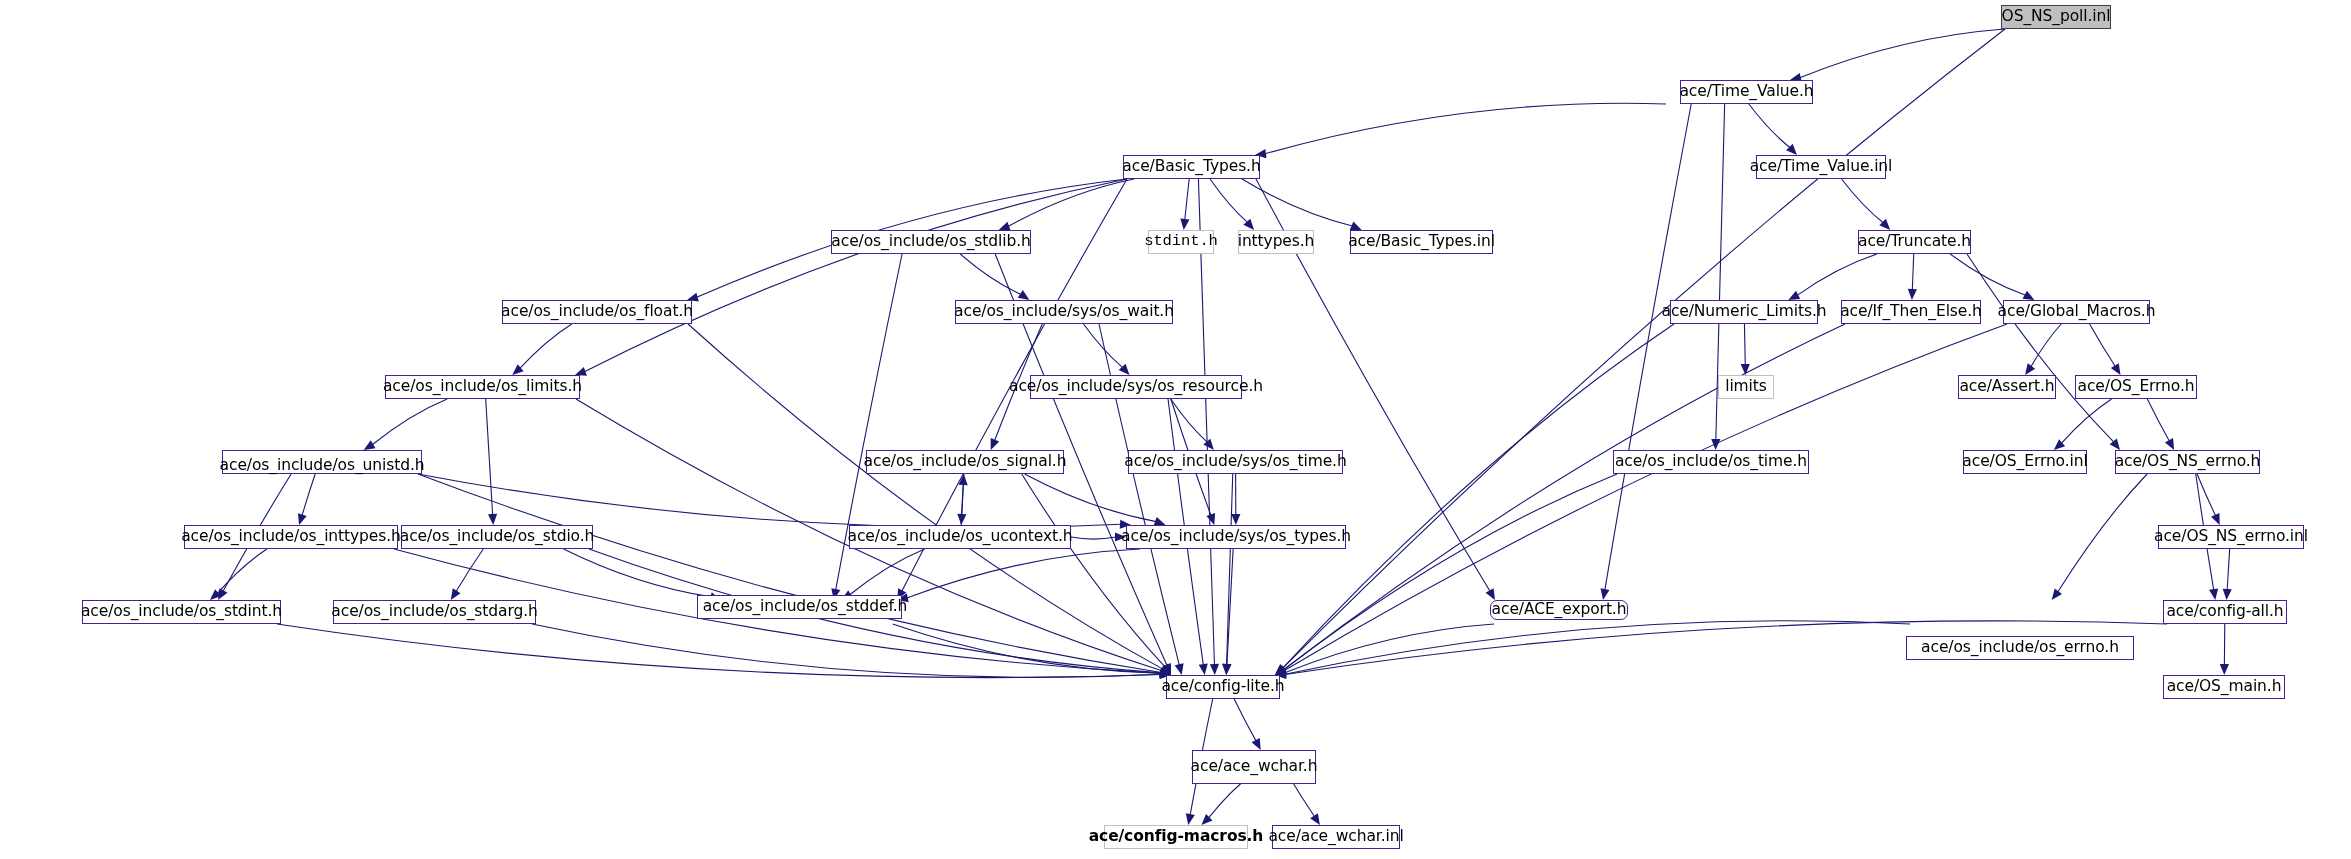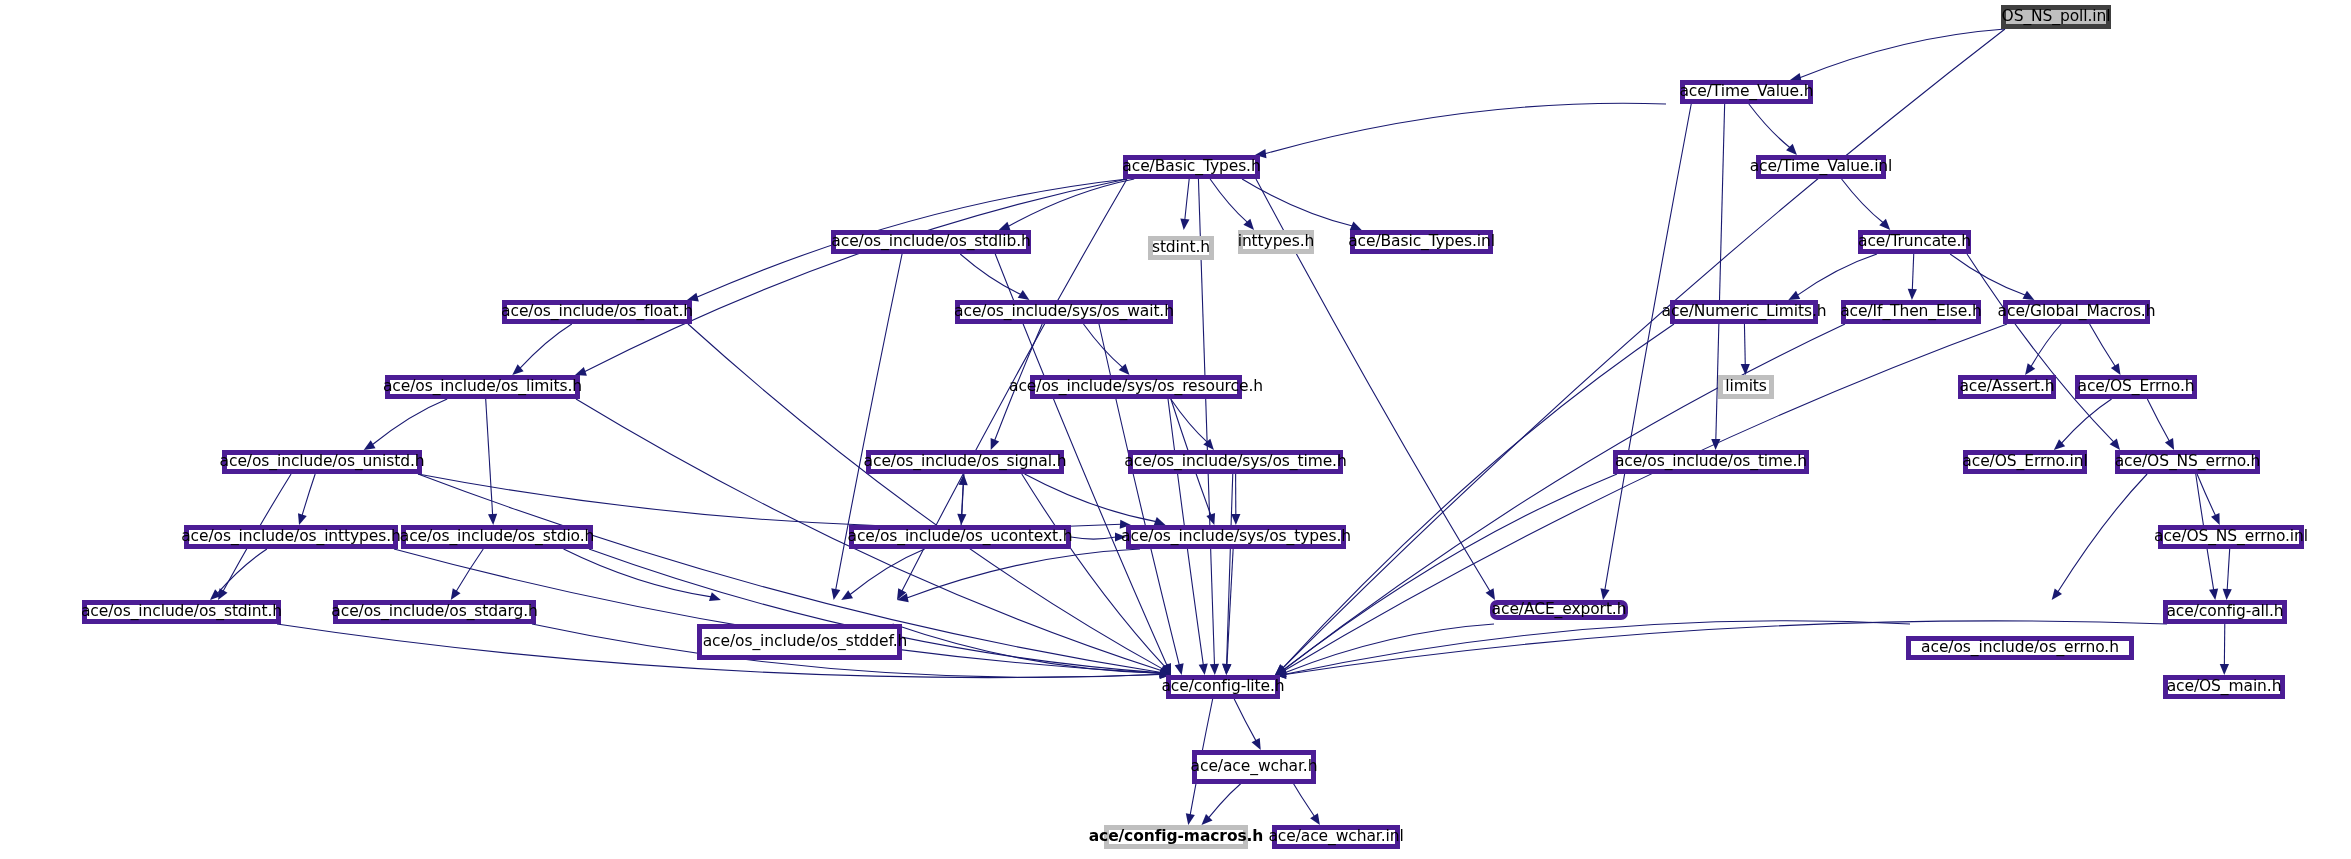--- a/index.html
+++ b/index.html
@@ -9,21 +9,21 @@
     background:#ffffff;
     font-family:"DejaVu Sans","Liberation Sans",sans-serif;
     overflow:hidden;
   }
   #edges{position:absolute;left:0;top:0;width:2351px;height:859px;pointer-events:none;}
   .node{
     position:absolute;
     box-sizing:border-box;
     display:flex;align-items:center;justify-content:center;
     background:#ffffff;
-    border:5px solid #4c1d95;
+    border:1px solid #4c1d95;
     color:#000000;
     font-size:15.5px;
     line-height:1;
     white-space:nowrap;
     letter-spacing:-0.1px;
   }
   .node.sys{border-color:#bfbfbf;}
   .node.root{background:#bfbfbf;border-color:#404040;}
   .node .lbl{display:block;padding:0 4px;}
 </style>
@@ -195,21 +195,21 @@
     </div>
     <div class="node" style="left: 1123px; top: 155px; width: 137px; height: 24px;">
       <span class="lbl">ace/Basic_Types.h</span>
     </div>
     <div class="node" style="left: 1756px; top: 155px; width: 130px; height: 24px;">
       <span class="lbl">ace/Time_Value.inl</span>
     </div>
     <div class="node" style="left: 831px; top: 230px; width: 200px; height: 24px;">
       <span class="lbl">ace/os_include/os_stdlib.h</span>
     </div>
-    <div class="node sys" style="left: 1148px; top: 236px; width: 66px; height: 24px;">
+    <div class="node sys" style="left: 1148px; top: 230px; width: 66px; height: 24px; font-family: Liberation Mono, monospace;">
       <span class="lbl">stdint.h</span>
     </div>
     <div class="node sys" style="left: 1238px; top: 230px; width: 76px; height: 24px;">
       <span class="lbl">inttypes.h</span>
     </div>
     <div class="node" style="left: 1350px; top: 230px; width: 143px; height: 24px;">
       <span class="lbl">ace/Basic_Types.inl</span>
     </div>
     <div class="node" style="left: 1858px; top: 230px; width: 113px; height: 24px;">
       <span class="lbl">ace/Truncate.h</span>
@@ -276,21 +276,21 @@
     </div>
     <div class="node" style="left: 2158px; top: 525px; width: 146px; height: 24px;">
       <span class="lbl">ace/OS_NS_errno.inl</span>
     </div>
     <div class="node" style="left: 82px; top: 600px; width: 199px; height: 24px;">
       <span class="lbl">ace/os_include/os_stdint.h</span>
     </div>
     <div class="node" style="left: 333px; top: 600px; width: 203px; height: 24px;">
       <span class="lbl">ace/os_include/os_stdarg.h</span>
     </div>
-    <div class="node" style="left: 697px; top: 624px; width: 205px; height: 36px; padding-left: 11px;">
+    <div class="node" style="left: 697px; top: 595px; width: 205px; height: 24px; padding-left: 11px;">
       <span class="lbl">ace/os_include/os_stddef.h</span>
     </div>
     <div class="node" style="left: 1490px; top: 600px; width: 138px; height: 20px; border-radius: 7px;">
       <span class="lbl">ace/ACE_export.h</span>
     </div>
     <div class="node" style="left: 1906px; top: 636px; width: 228px; height: 24px;">
       <span class="lbl">ace/os_include/os_errno.h</span>
     </div>
     <div class="node" style="left: 2163px; top: 600px; width: 124px; height: 24px;">
       <span class="lbl">ace/config-all.h</span>

